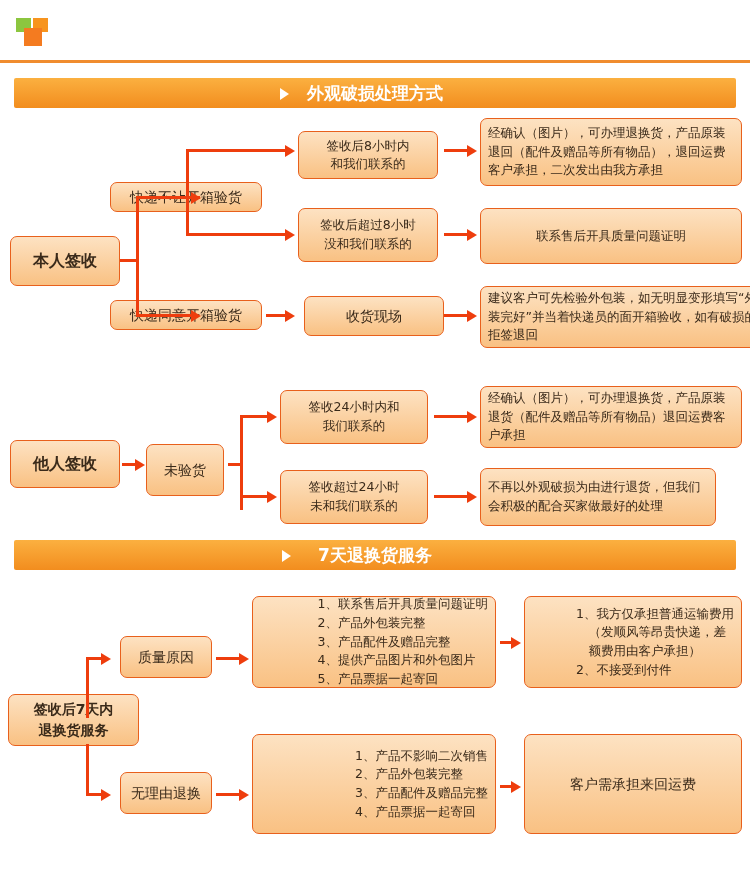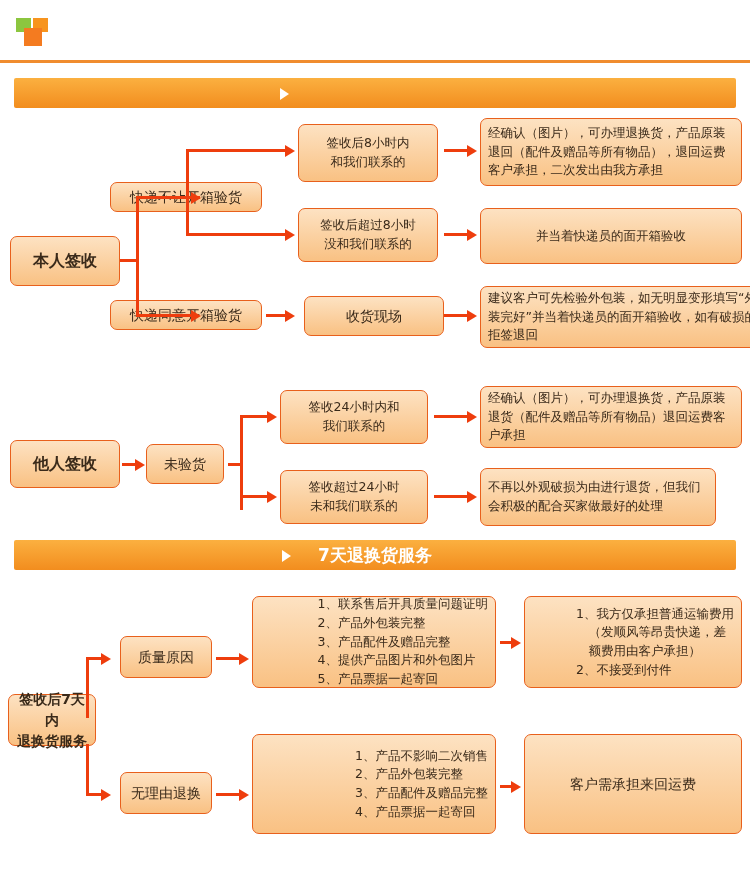--- a/index.html
+++ b/index.html
@@ -134,50 +134,51 @@
   <div class="logo-mark">
     <div class="sq sq1"></div>
     <div class="sq sq2"></div>
     <div class="sq sq3"></div>
   </div>
   <div class="header-rule"></div>
 </div>
 
 <div class="section-bar" style="left:14px; top:78px; width:722px;">
   <div class="bar-tri" style="left:266px;"></div>
+  <div class="bar-title">外观破损处理方式</div>
 </div>
 
 <div class="box big" style="left:10px; top:236px; width:110px; height:50px;">
   <span class="box-text">本人签收</span>
 </div>
 
 <div class="box mid" style="left:110px; top:182px; width:152px; height:30px;">
   <span class="box-text">快递不让开箱验货</span>
 </div>
 <div class="box mid" style="left:110px; top:300px; width:152px; height:30px;">
   <span class="box-text">快递同意开箱验货</span>
 </div>
 
-<div class="box" style="left:298px; top:124px; width:140px; height:58px;">
+<div class="box" style="left:298px; top:131px; width:140px; height:48px;align-items:flex-end;">
   <span class="box-text">签收后8小时内
 和我们联系的</span>
 </div>
 <div class="box" style="left:298px; top:208px; width:140px; height:54px;">
   <span class="box-text">签收后超过8小时
 没和我们联系的</span>
 </div>
 <div class="box mid" style="left:298px; top:296px; width:140px; height:40px;margin-left:6px;">
   <span class="box-text">收货现场</span>
 </div>
 
 <div class="box left-align" style="left:480px; top:118px; width:262px; height:68px;">
   <span class="box-text">经确认（图片），可办理退换货，产品原装退回（配件及赠品等所有物品），退回运费客户承担，二次发出由我方承担</span>
 </div>
 <div class="box" style="left:480px; top:208px; width:262px; height:56px;">
-  <span class="box-text">并当着快递员的面开箱验收</span>
+  <span class="box-text">联系售后开具质量问题证明</span>
 </div>
 <div class="box left-align" style="left:480px; top:286px; width:308px; height:62px;">
   <span class="box-text">建议客户可先检验外包装，如无明显变形填写“外包装完好”并当着快递员的面开箱验收，如有破损的请拒签退回</span>
 </div>
 
 <div class="line-h" style="left:120px; top:259px; width:18px;"></div>
 <div class="line-v" style="left:136px; top:197px; height:120px;"></div>
 <div class="arrow-h" style="left:136px; top:196px; width:56px;"></div>
 <div class="arrow-h" style="left:136px; top:314px; width:56px;"></div>
 
@@ -188,21 +189,21 @@
 
 <div class="arrow-h" style="left:266px; top:314px; width:20px;"></div>
 
 <div class="arrow-h" style="left:444px; top:149px; width:24px;"></div>
 <div class="arrow-h" style="left:444px; top:233px; width:24px;"></div>
 <div class="arrow-h" style="left:444px; top:314px; width:24px;"></div>
 
 <div class="box big" style="left:10px; top:440px; width:110px; height:48px;">
   <span class="box-text">他人签收</span>
 </div>
-<div class="box mid" style="left:146px; top:444px; width:78px; height:40px;">
+<div class="box mid" style="left:146px; top:444px; width:78px; height:52px;">
   <span class="box-text">未验货</span>
 </div>
 <div class="box" style="left:280px; top:390px; width:148px; height:54px;">
   <span class="box-text">签收24小时内和
 我们联系的</span>
 </div>
 <div class="box" style="left:280px; top:470px; width:148px; height:54px;">
   <span class="box-text">签收超过24小时
 未和我们联系的</span>
 </div>
@@ -219,21 +220,21 @@
 <div class="arrow-h" style="left:240px; top:415px; width:28px;"></div>
 <div class="arrow-h" style="left:240px; top:495px; width:28px;"></div>
 <div class="arrow-h" style="left:434px; top:415px; width:34px;"></div>
 <div class="arrow-h" style="left:434px; top:495px; width:34px;"></div>
 
 <div class="section-bar" style="left:14px; top:540px; width:722px;">
   <div class="bar-tri" style="left:268px;"></div>
   <div class="bar-title">7天退换货服务</div>
 </div>
 
-<div class="box mid" style="left:8px; top:694px; width:88px; height:52px; font-weight:bold;">
+<div class="box mid" style="left:8px; top:694px; width:131px; height:52px; font-weight:bold;">
   <span class="box-text">签收后7天内
 退换货服务</span>
 </div>
 <div class="box mid" style="left:120px; top:636px; width:92px; height:42px;">
   <span class="box-text">质量原因</span>
 </div>
 <div class="box mid" style="left:120px; top:772px; width:92px; height:42px;">
   <span class="box-text">无理由退换</span>
 </div>
 

